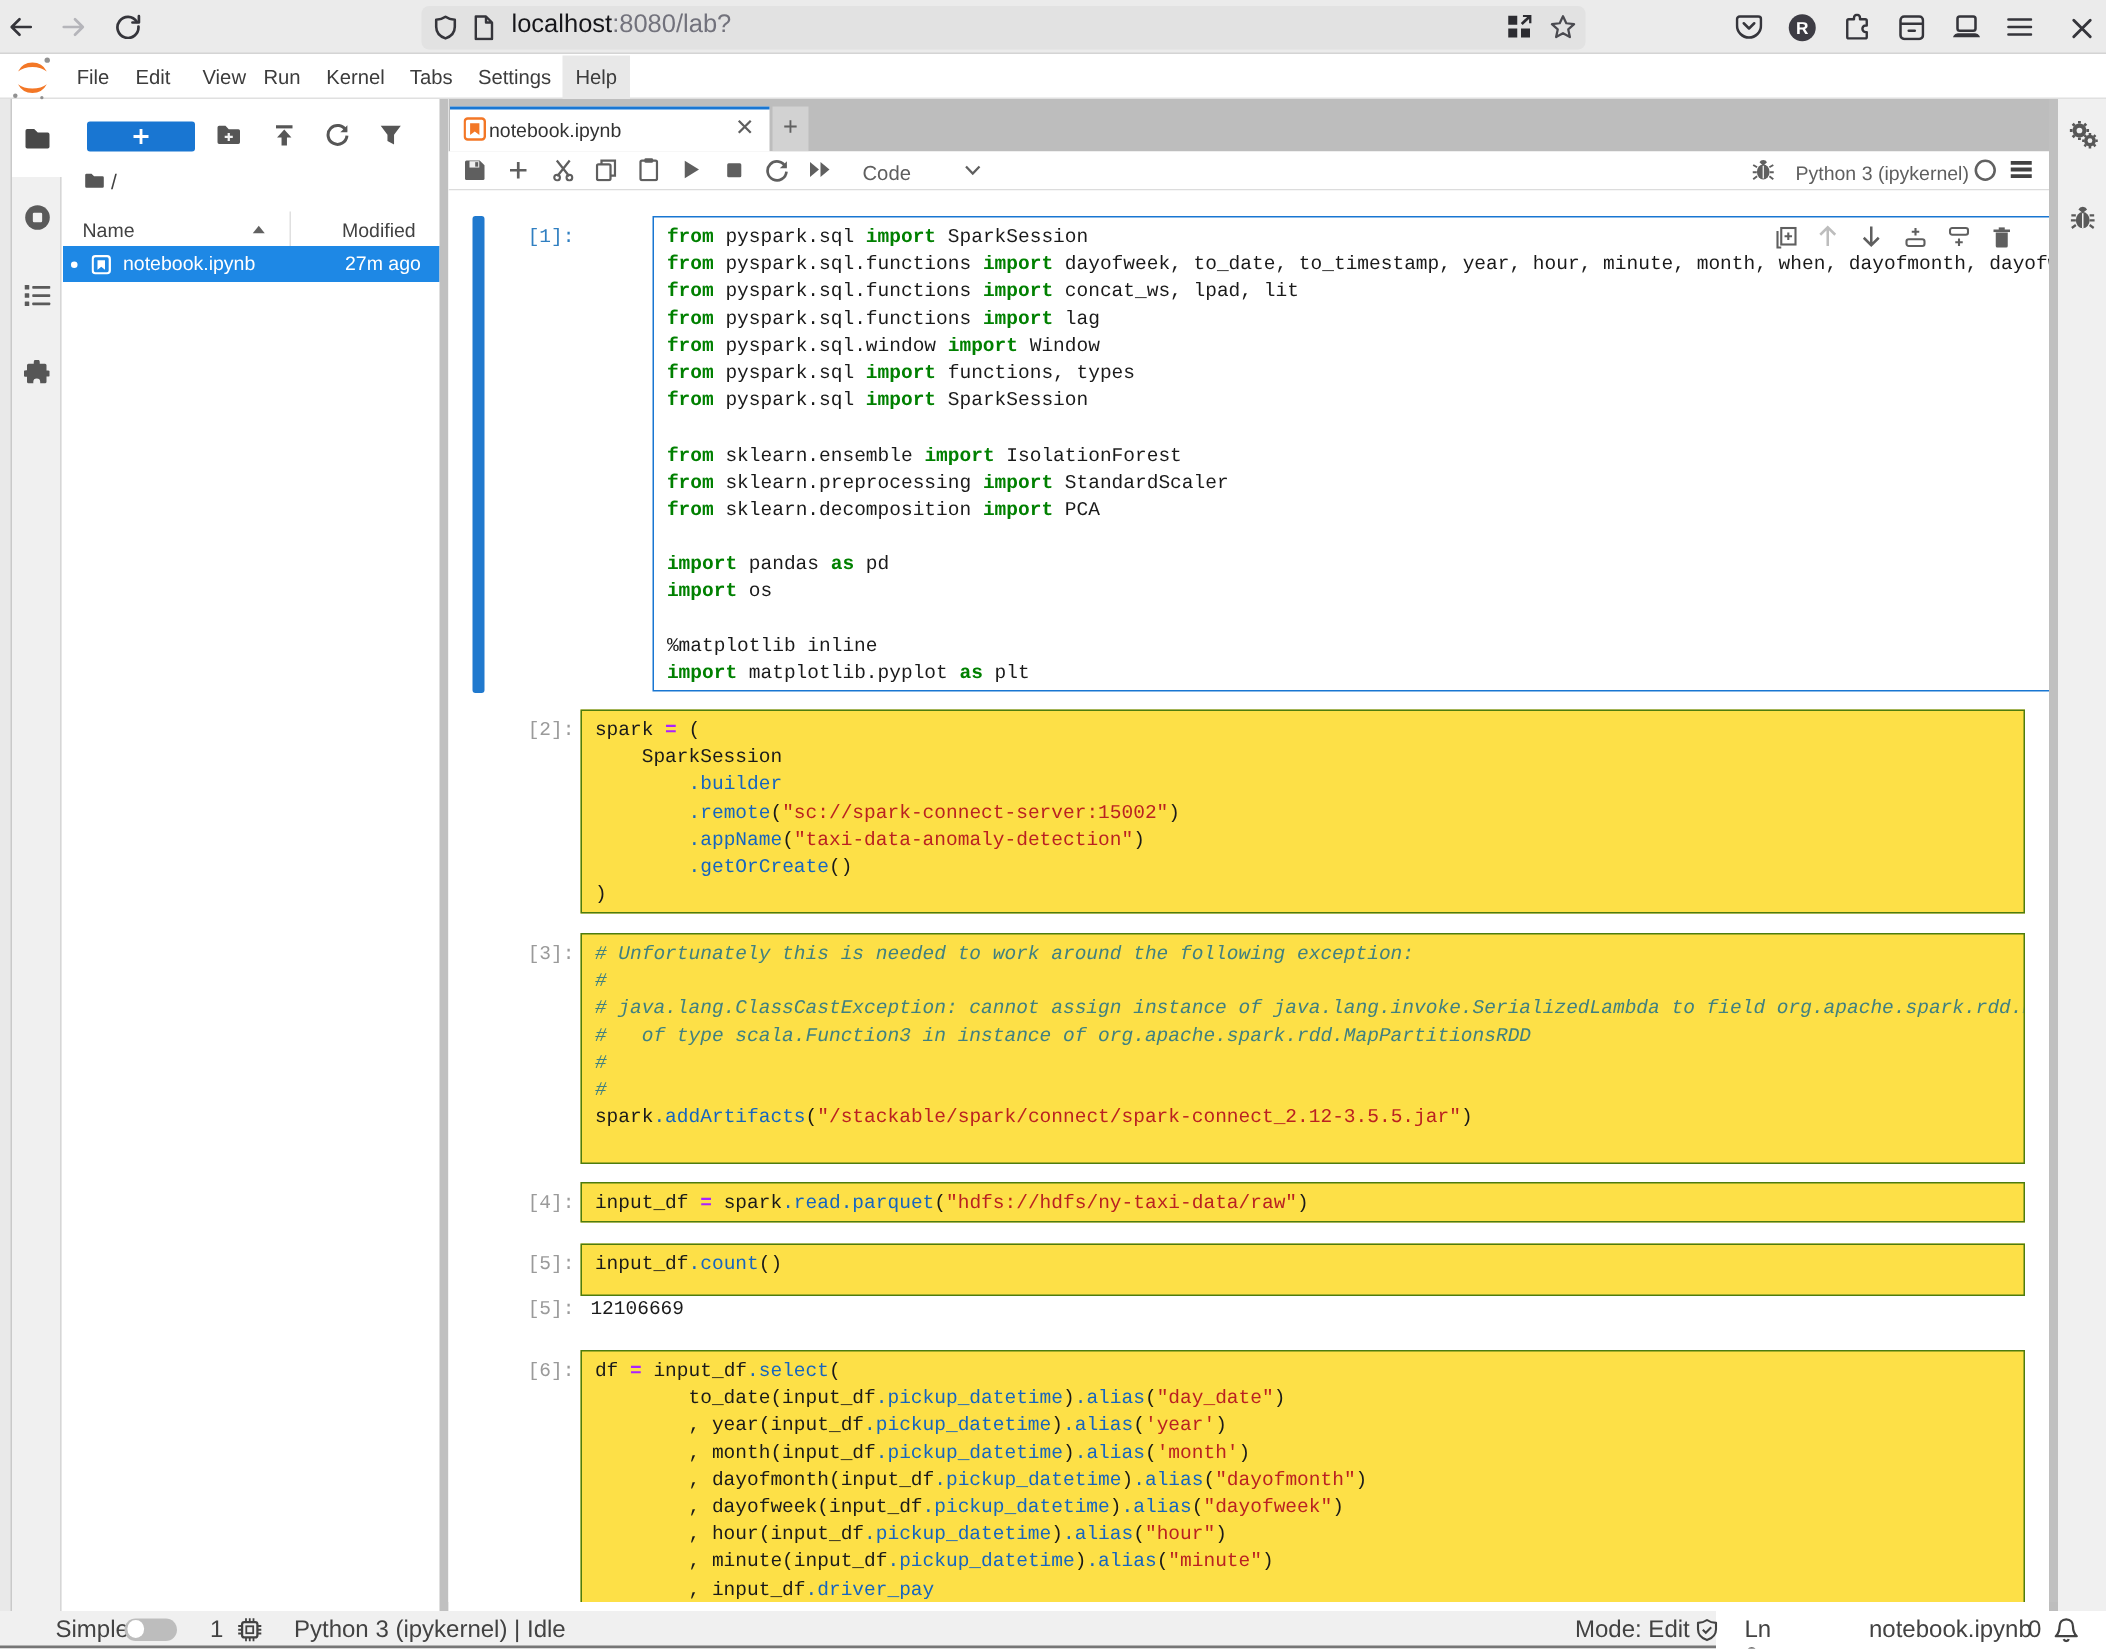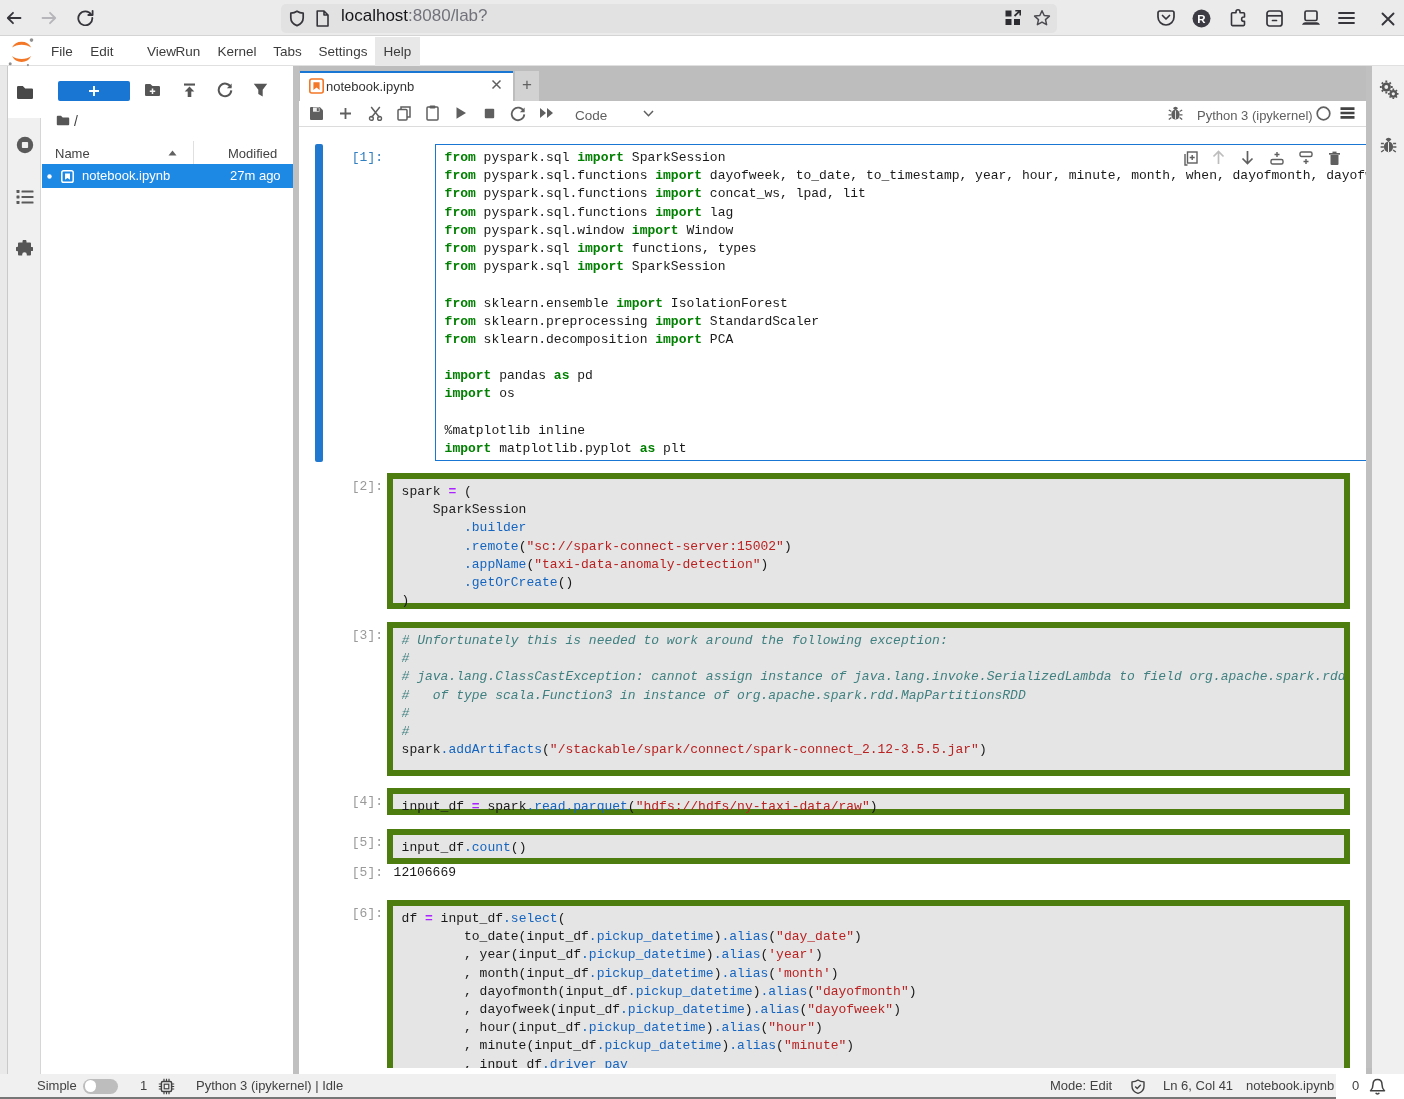--- a/index.html
+++ b/index.html
@@ -52,26 +52,26 @@
   #tab1 { position:absolute; left:1px; top:5px; width:213px; height:30px; background:#fff;
     border-top:2px solid #1976d2; }
   #tabplus { position:absolute; left:216px; top:5px; width:24px; height:30px; background:#d2d2d2;
     color:#616161; text-align:center; line-height:28px; font-size:17px; }
   #nbtoolbar { position:absolute; left:0; top:35px; width:1067px; height:26px; background:#fff;
     border-bottom:1px solid #dcdcdc; }
   #nbcontent { position:absolute; left:0; top:61px; width:1067px; height:941px; background:#fff; overflow:hidden; }
   #nbbottom { position:absolute; left:299px; top:1068px; width:1073px; height:6px; background:#bdbdbd; }
 
   
-  #statusbar { position:absolute; left:0; top:1074px; width:1336px; height:25px; background:#f0f0f0;
-    border-bottom:2px solid #767676; font-size:13px; color:#424242; }
+  #statusbar { position:absolute; left:0; top:1074px; width:1144px; height:25px; background:#f0f0f0;
+    border-bottom:2px solid #767676; font-size:16px; color:#424242; }
   #statusbar div { position:absolute; top:4px; }
 
   
-  .cell { position:absolute; left:88px; width:963px; background:#e5e5e5; border:6px solid #4d7c0f; }
+  .cell { position:absolute; left:88px; width:963px; background:#fde047; border:1px solid #4d7c0f; }
   .cell.active { background:#fff; border:1px solid #1976d2; }
   .editor { padding:4px 0 2px 8.6px; font-family:"Liberation Mono", monospace; font-size:13px;
     line-height:18.2px; color:#1a1a1a; overflow:hidden; }
   .editor div { white-space:pre; height:18.2px; }
   .prompt { position:absolute; left:24px; width:60px; text-align:right; font-family:"Liberation Mono", monospace;
     font-size:13px; line-height:18.2px; color:#9a9a9a; }
   .prompt.active { color:#307fc1; }
   #collapser { position:absolute; left:16px; top:17px; width:8px; height:318px; background:#2079ce; border-radius:2px; }
   .k { color:#008000; font-weight:bold; }
   .o { color:#aa22ff; font-weight:bold; }
@@ -87,21 +87,21 @@
 <div id="root">
 
   <div id="fxbar">
     <div id="urlbar"></div>
     <div id="urltext">localhost<span class="dim">:8080/lab?</span></div>
   </div>
 
   <div id="menubar">
     <div class="menuitem" style="left:47px;width:30px;">File</div>
     <div class="menuitem" style="left:87px;width:30px;">Edit</div>
-    <div class="menuitem" style="left:144px;width:35px;">View</div>
+    <div class="menuitem" style="left:132px;width:35px;">View</div>
     <div class="menuitem" style="left:172px;width:32px;">Run</div>
     <div class="menuitem" style="left:214px;width:46px;">Kernel</div>
     <div class="menuitem" style="left:271px;width:33px;">Tabs</div>
     <div class="menuitem" style="left:314px;width:58px;">Settings</div>
     <div class="menuitem" style="left:375px;width:45px;background:#e8e8e8;">Help</div>
   </div>
 
   <div id="leftstrip"></div>
   <div id="actbar"></div>
   <div id="acttab-active"></div>

